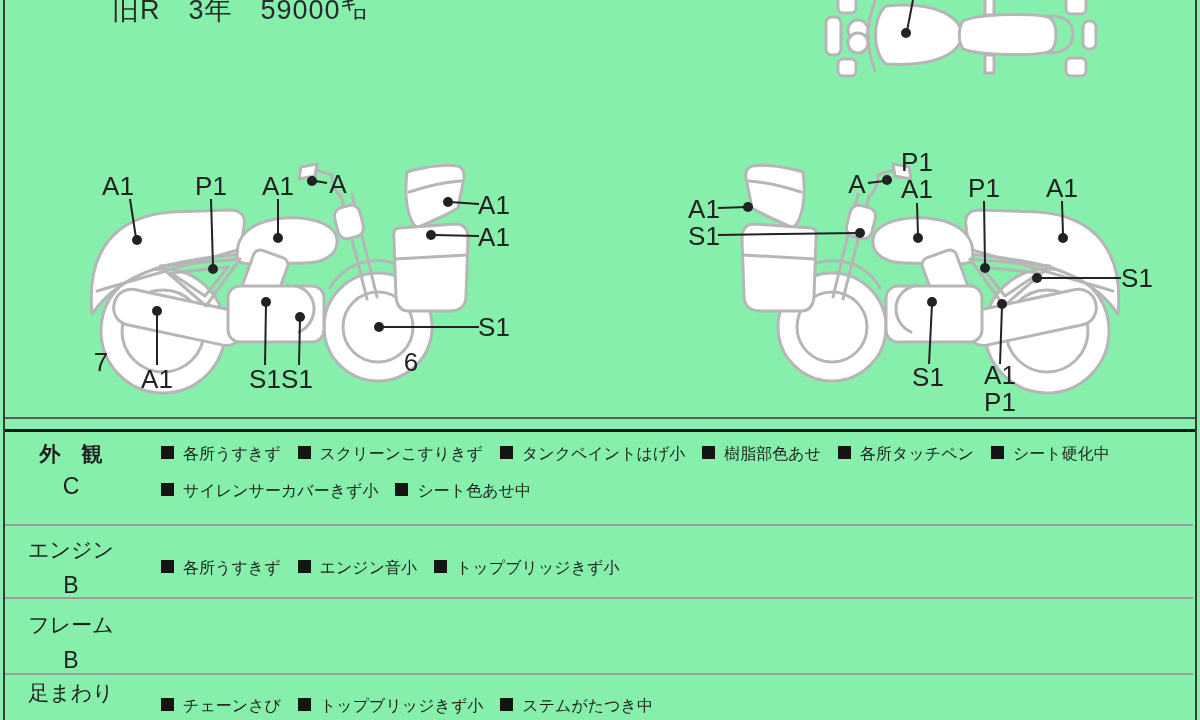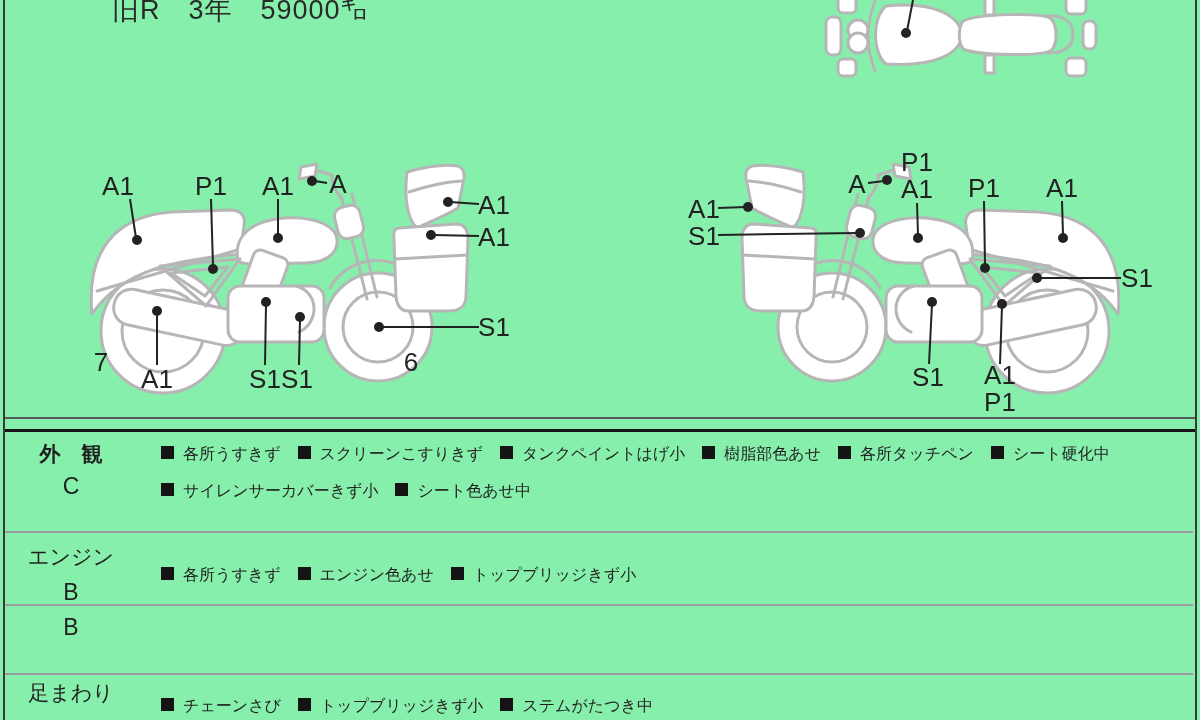--- a/index.html
+++ b/index.html
@@ -183,24 +183,25 @@
             <div class="cat">外　観</div>
             <div class="grade">C</div>
           </div>
           <div class="items-cell"><span class="item"><span class="bullet" title="■"></span><span>各所うすきず</span></span><span class="item"><span class="bullet" title="■"></span><span>スクリーンこすりきず</span></span><span class="item"><span class="bullet" title="■"></span><span>タンクペイントはげ小</span></span><span class="item"><span class="bullet" title="■"></span><span>樹脂部色あせ</span></span><span class="item"><span class="bullet" title="■"></span><span>各所タッチペン</span></span><span class="item"><span class="bullet" title="■"></span><span>シート硬化中</span></span><span class="item"><span class="bullet" title="■"></span><span>サイレンサーカバーきず小</span></span><span class="item"><span class="bullet" title="■"></span><span>シート色あせ中</span></span></div>
         </div>
         <div class="row r2">
           <div class="cat-cell">
             <div class="cat">エンジン</div>
             <div class="grade">B</div>
           </div>
-          <div class="items-cell"><span class="item"><span class="bullet" title="■"></span><span>各所うすきず</span></span><span class="item"><span class="bullet" title="■"></span><span>エンジン色あせ</span></span><span class="item"><span class="bullet" title="■"></span><span>トップブリッジきず小</span></span></div>
+          <div class="items-cell"><span class="item"><span class="bullet" title="■"></span><span>各所うすきず</span></span><span class="item"><span class="bullet" title="■"></span><span>エンジン音小</span></span><span class="item"><span class="bullet" title="■"></span><span>トップブリッジきず小</span></span></div>
         </div>
         <div class="row r3">
           <div class="cat-cell">
+            <div class="cat">フレーム</div>
             <div class="grade">B</div>
           </div>
         </div>
         <div class="row r4">
           <div class="cat-cell">
             <div class="cat">足まわり</div>
           </div>
           <div class="items-cell"><span class="item"><span class="bullet" title="■"></span><span>チェーンさび</span></span><span class="item"><span class="bullet" title="■"></span><span>トップブリッジきず小</span></span><span class="item"><span class="bullet" title="■"></span><span>ステムがたつき中</span></span></div>
         </div>
       </div>

